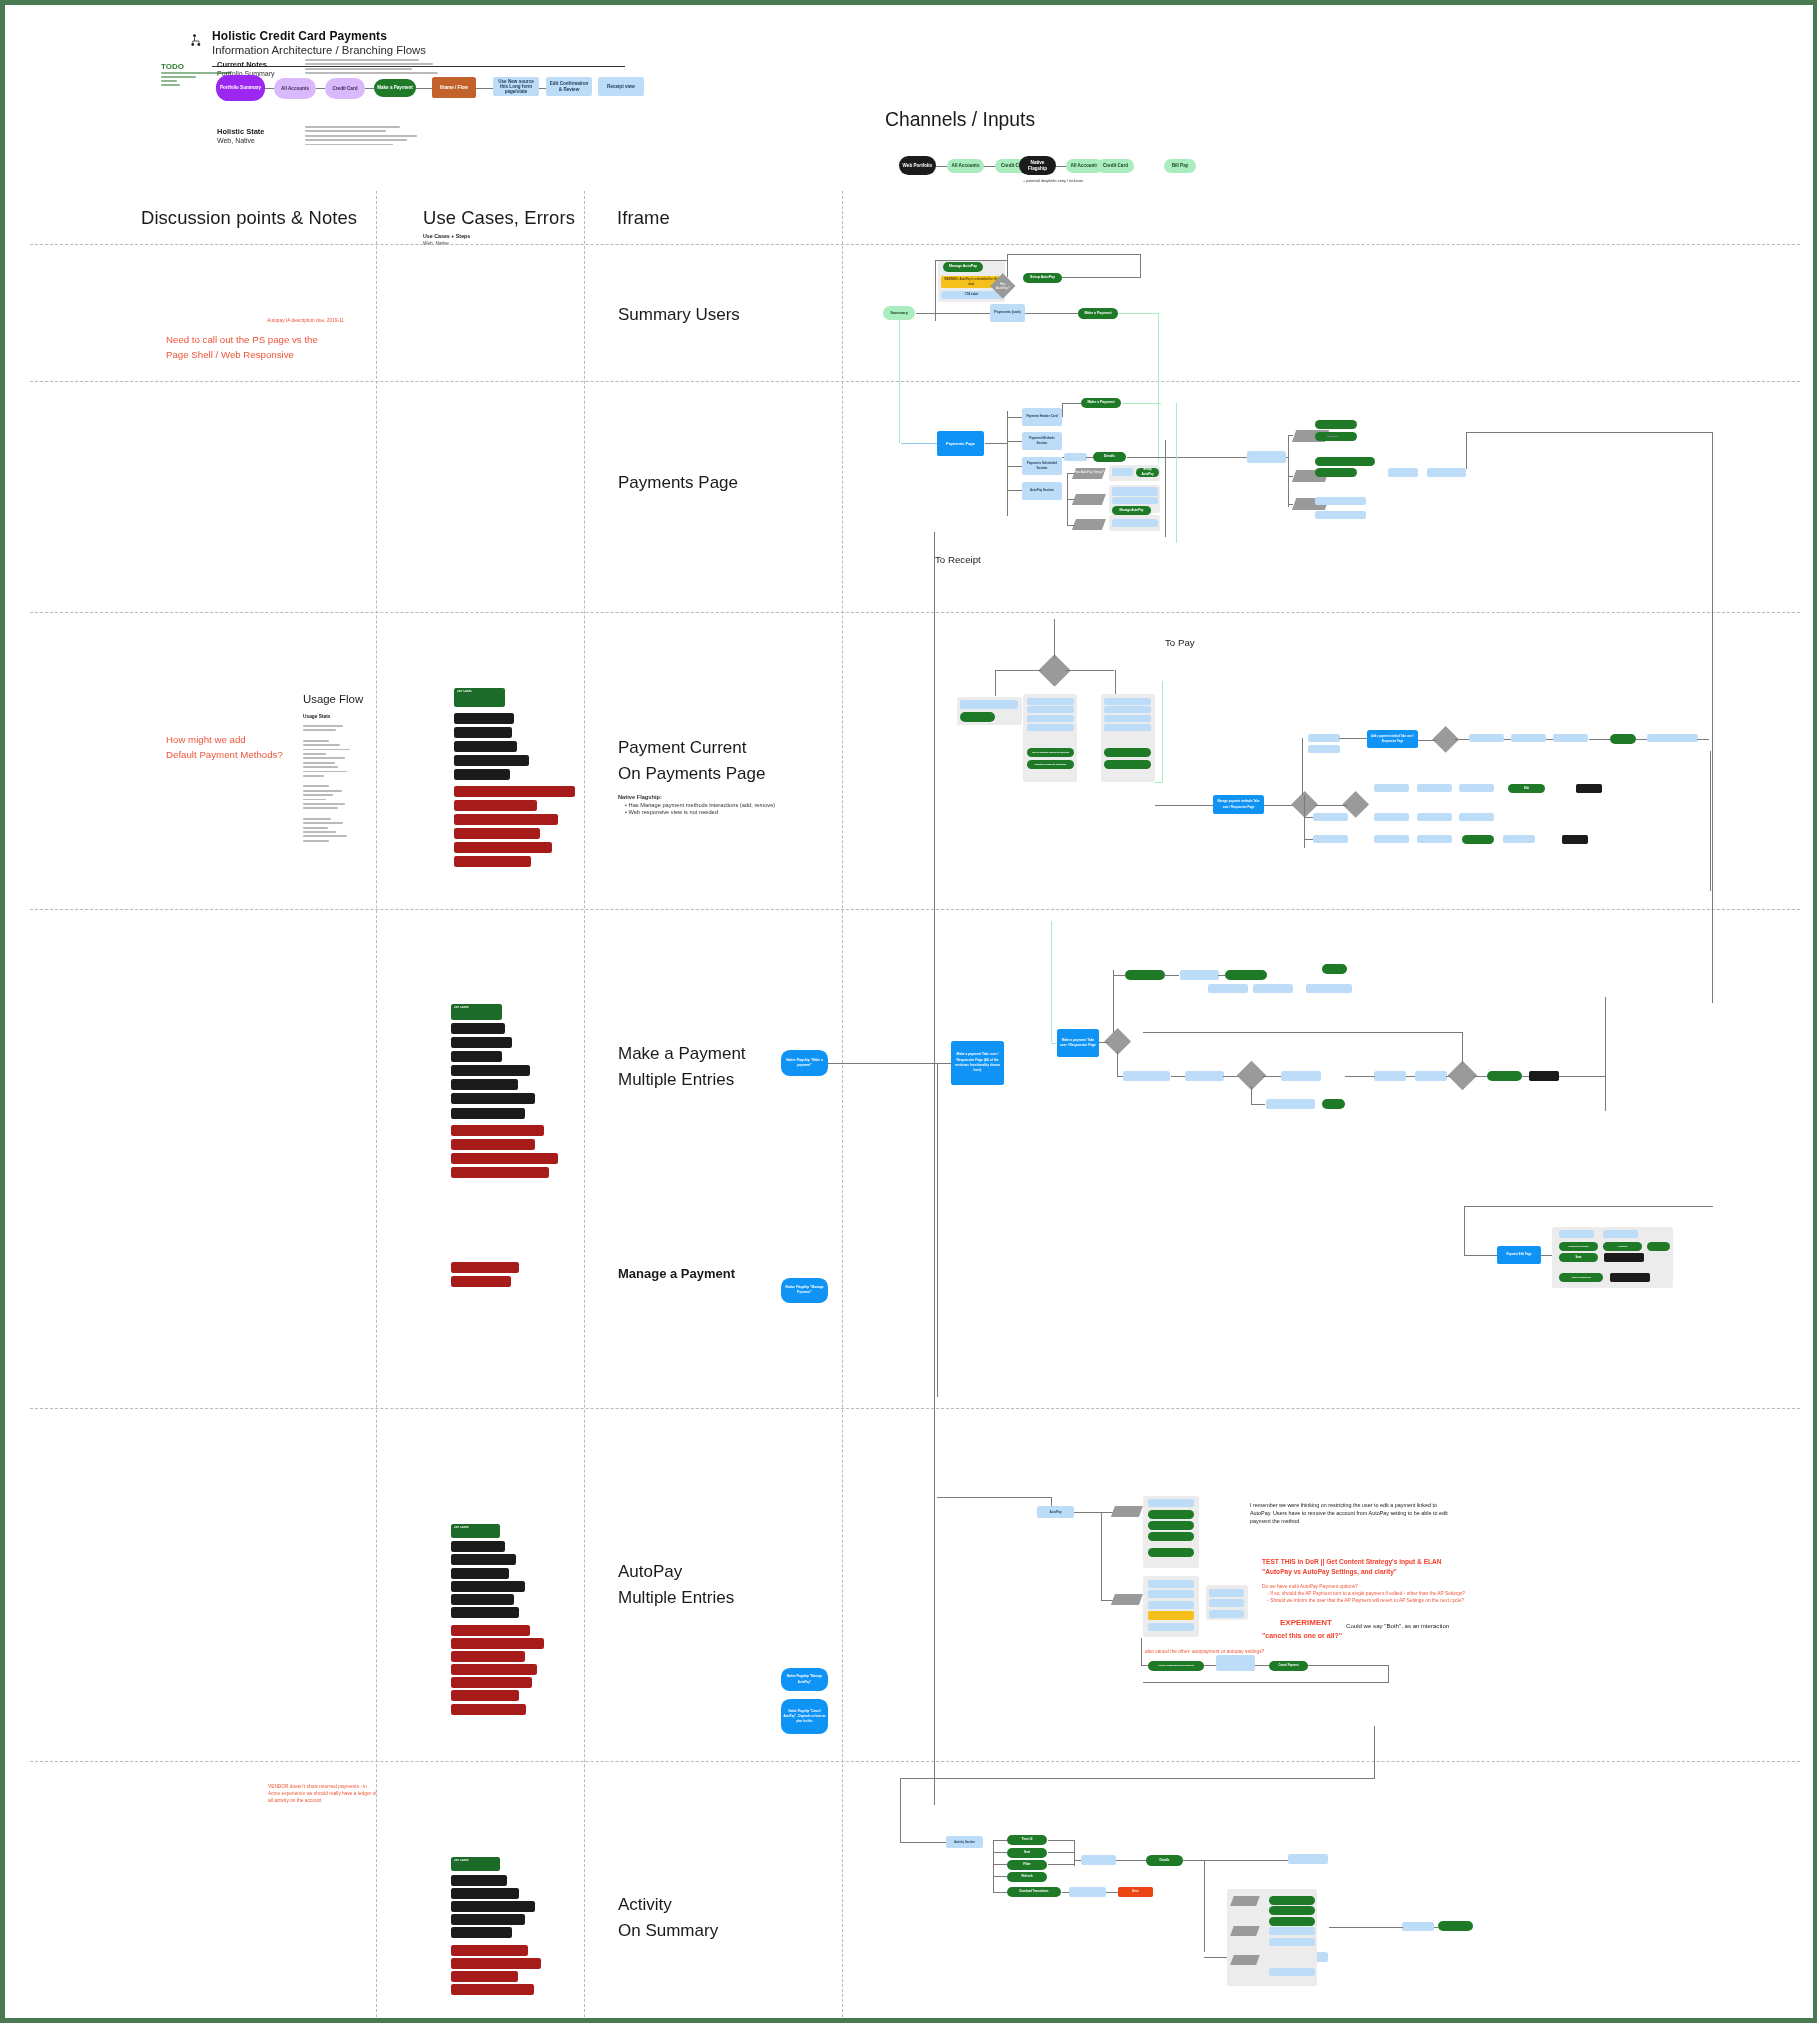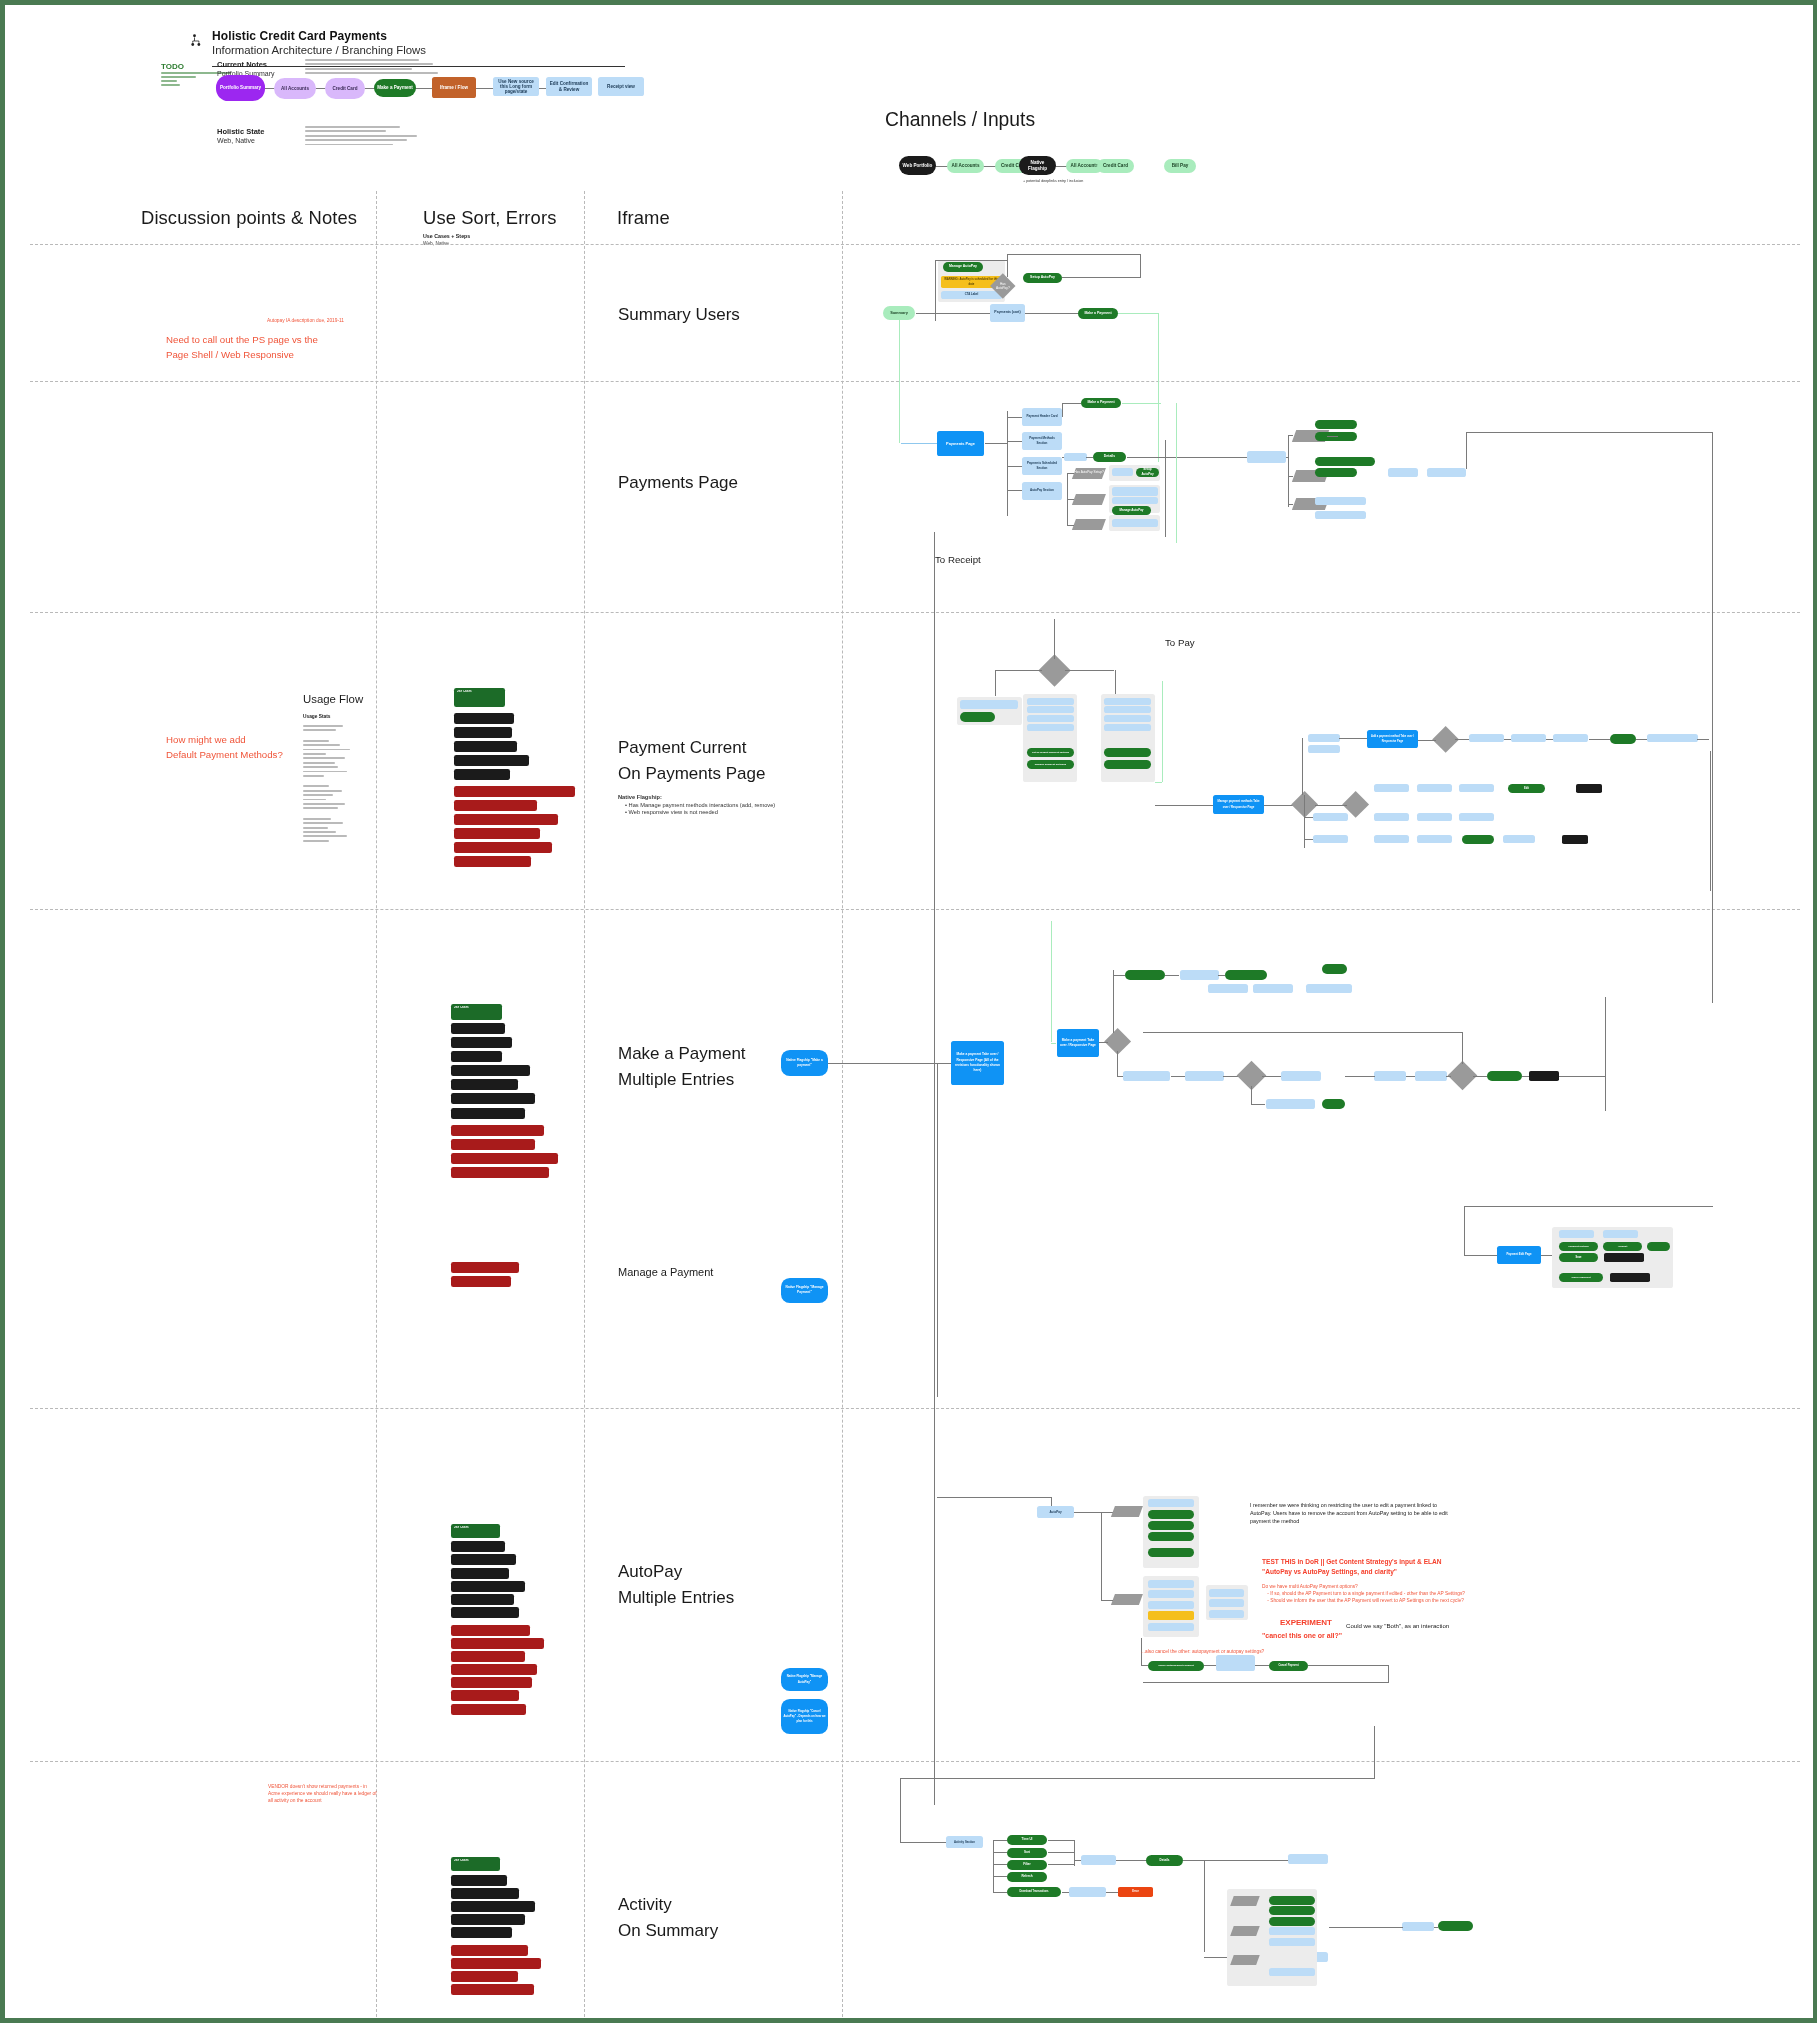--- a/index.html
+++ b/index.html
@@ -52,21 +52,21 @@
   .diamond{position:absolute;background:#9a9a9a;transform:rotate(45deg);}
   .diamond-lbl{position:absolute;font-size:3.2px;color:#fff;text-align:center;line-height:3.5px;}
   .para{position:absolute;background:#9a9a9a;transform:skewX(-20deg);}
   .para-lbl{position:absolute;font-size:3.2px;color:#fff;text-align:center;line-height:3.5px;}
 
   
   .col-h{position:absolute;font-size:18.4px;color:#1a1a1a;letter-spacing:0.1px;}
   .ch-title{position:absolute;font-size:19.3px;color:#1a1a1a;}
   .row-title{position:absolute;font-size:17px;color:#1a1a1a;line-height:25.5px;}
   .row-sub{position:absolute;font-size:5.7px;color:#333;line-height:7.5px;}
-  .row-small{position:absolute;font-size:11px;color:#1a1a1a;}
+  .row-small{position:absolute;font-size:13px;color:#1a1a1a;font-weight:bold;}
   .note-red{position:absolute;color:#f0553a;font-size:9.7px;line-height:15px;}
   .note-red-s{position:absolute;color:#f0553a;font-size:4.8px;line-height:7px;}
   .note-red-b{position:absolute;color:#f5402c;font-size:6.6px;font-weight:bold;line-height:9.7px;}
   .note-gray-t{position:absolute;color:#222;font-size:5.4px;line-height:8px;}
   .usage-h{position:absolute;font-size:11.4px;color:#1a1a1a;}
   .tiny{position:absolute;font-size:3.7px;color:#333;line-height:5.3px;}
   .conn-lbl{position:absolute;font-size:9.7px;color:#222;}
 
   
   .uc{position:absolute;border-radius:2.2px;box-sizing:border-box;}
@@ -178,21 +178,21 @@
   <div class="node n-ltgreen" style="left:1159px;top:154px;width:32px;height:14px;">
       <span class="nl">Bill Pay</span>
     </div>
   <div class="tiny" style="left:1018px;top:174px;width:105px">+ potential deeplinks entry / inclusion</div>
 
   <div class="vline" style="left:371px;top:186px;height:1826px;"></div>
   <div class="vline" style="left:579px;top:186px;height:1826px;"></div>
   <div class="vline" style="left:837px;top:186px;height:1826px;"></div>
 
   <div class="col-h" style="left:136px;top:202px;">Discussion points &amp; Notes</div>
-  <div class="col-h" style="left:418px;top:202px;">Use Sort, Errors</div>
+  <div class="col-h" style="left:418px;top:202px;">Use Cases, Errors</div>
   <div class="abs" style="left:418px;top:228px;">
     <div style="font-size:5.3px;font-weight:bold;color:#222;line-height:7px;">Use Cases + Steps</div>
     <div style="font-size:4.8px;color:#444;line-height:7px;">Web, Native</div>
   </div>
   <div class="col-h" style="left:612px;top:202px;">Iframe</div>
 
   <div class="hline" style="left:24.6px;top:239px;width:1770px;"></div>
   <div class="hline" style="left:24.6px;top:376px;width:1770px;"></div>
   <div class="hline" style="left:24.6px;top:607px;width:1770px;"></div>
   <div class="hline" style="left:24.6px;top:904px;width:1770px;"></div>

